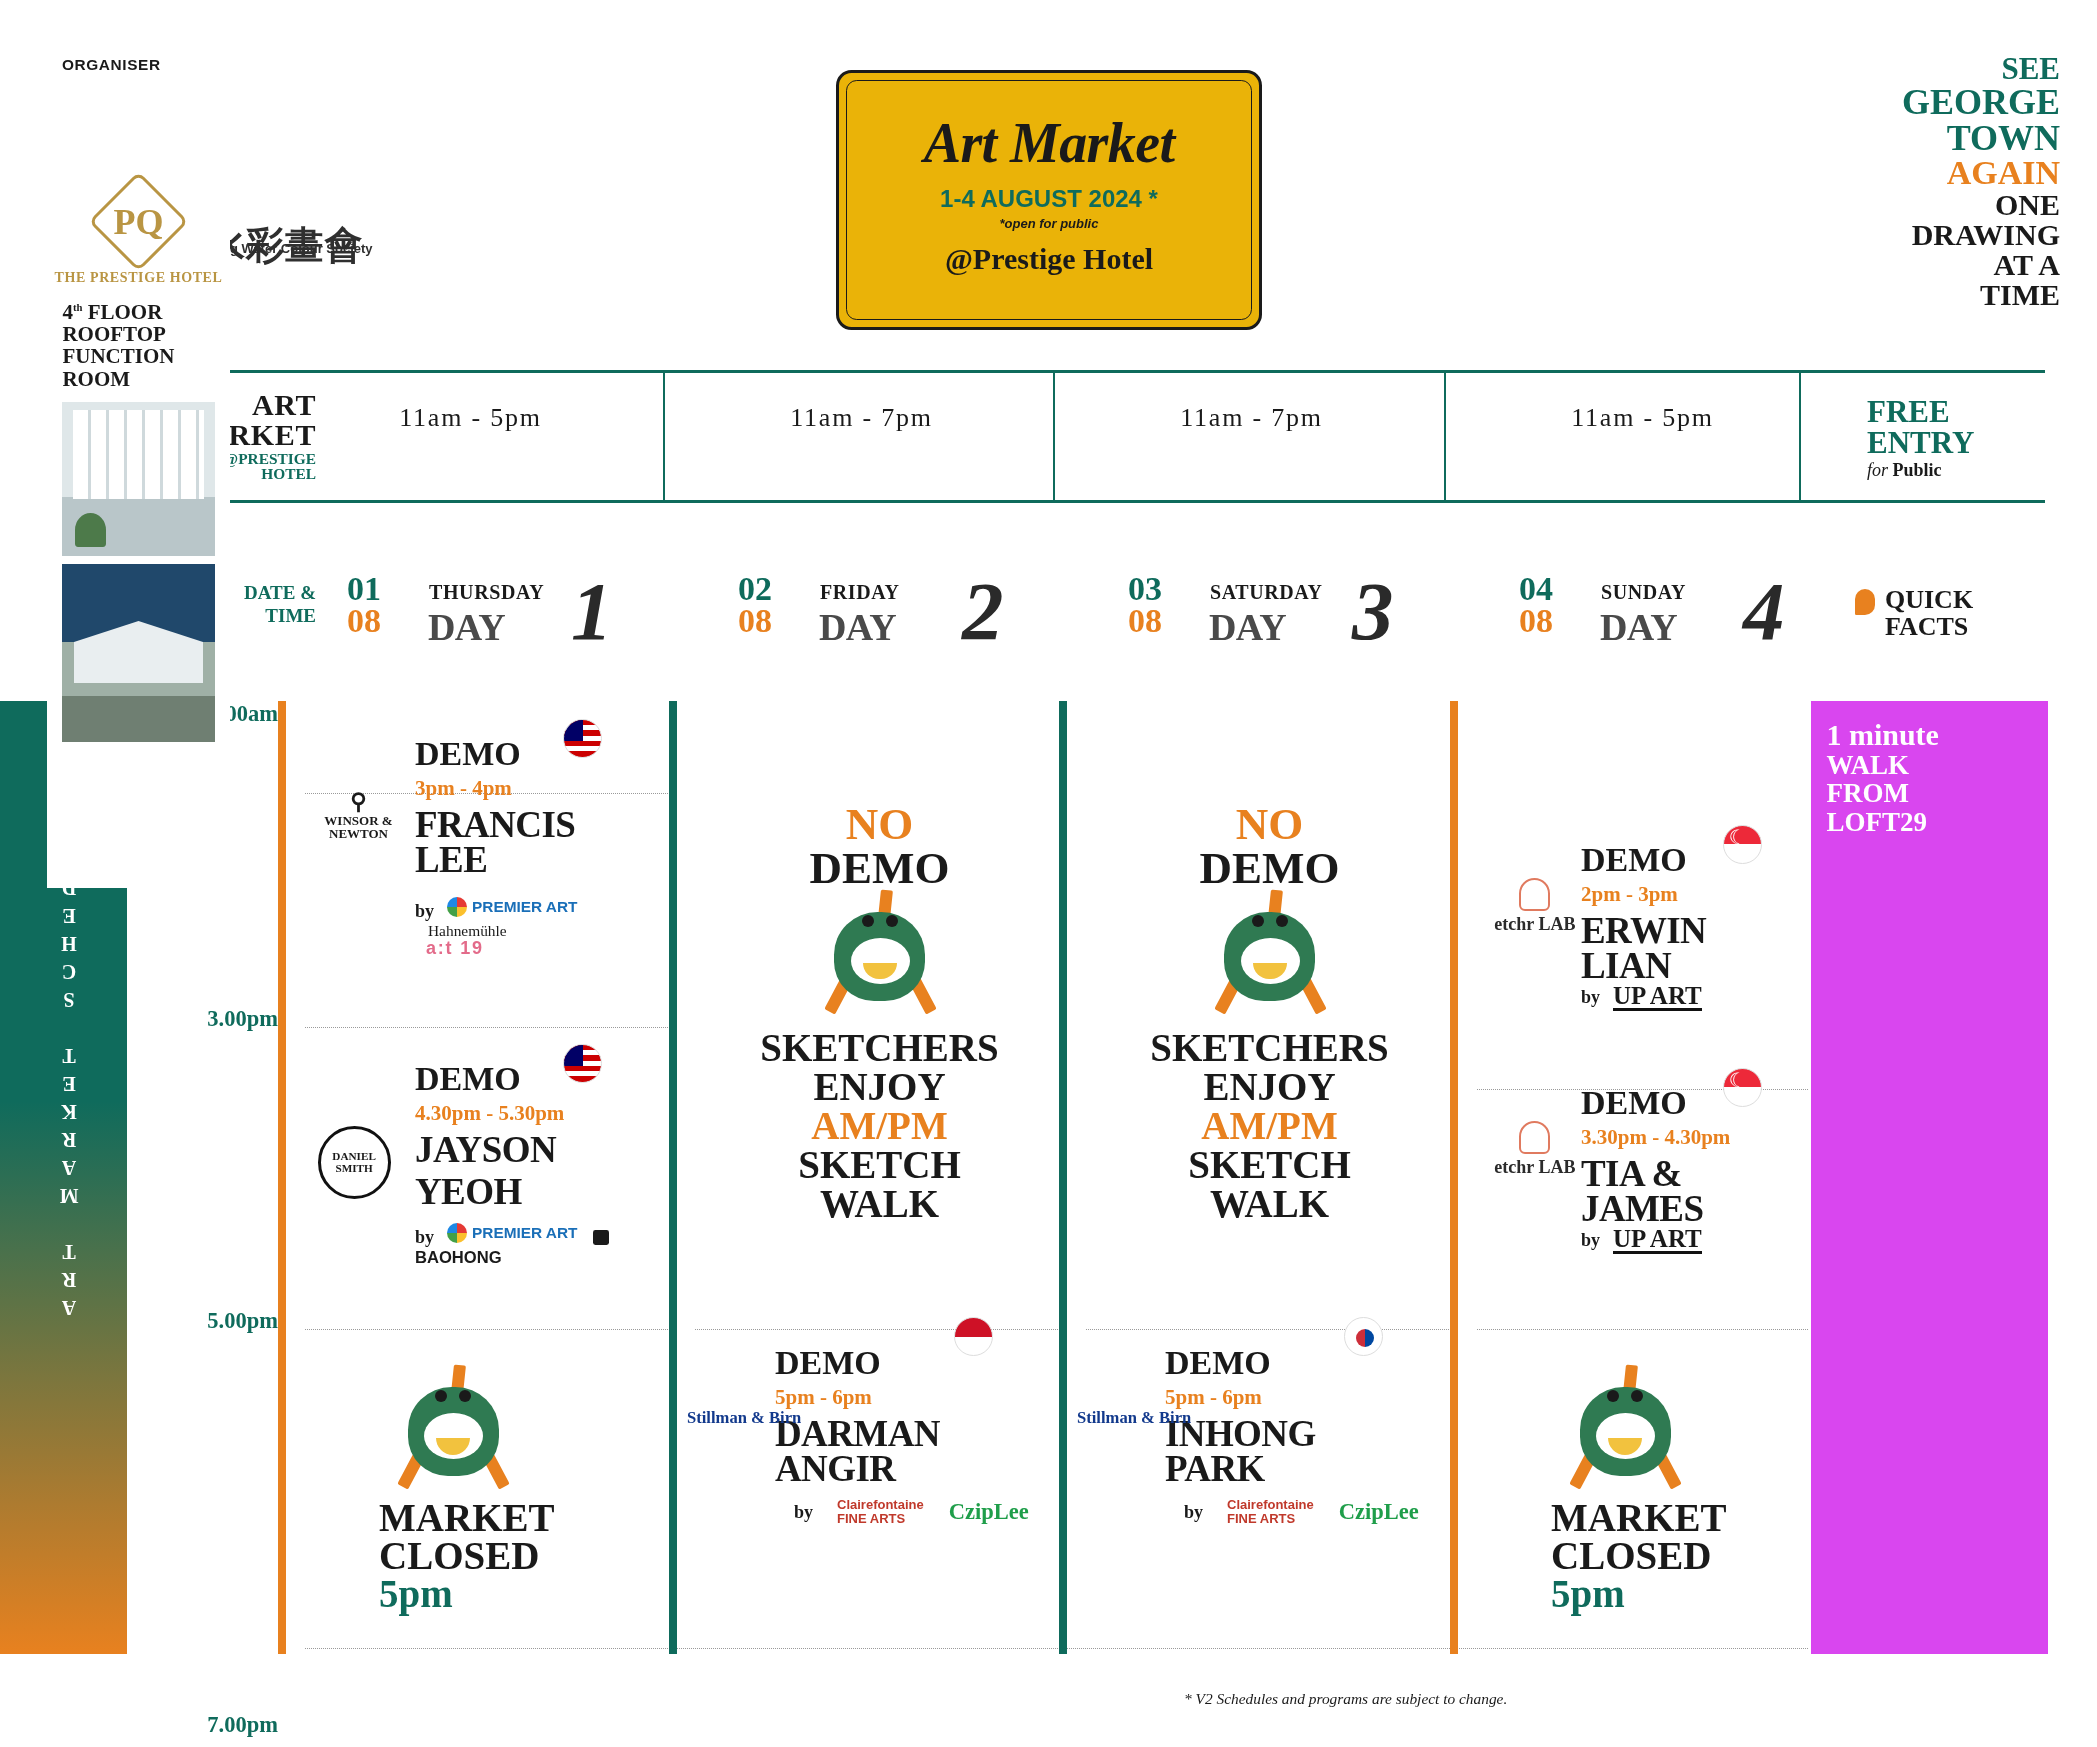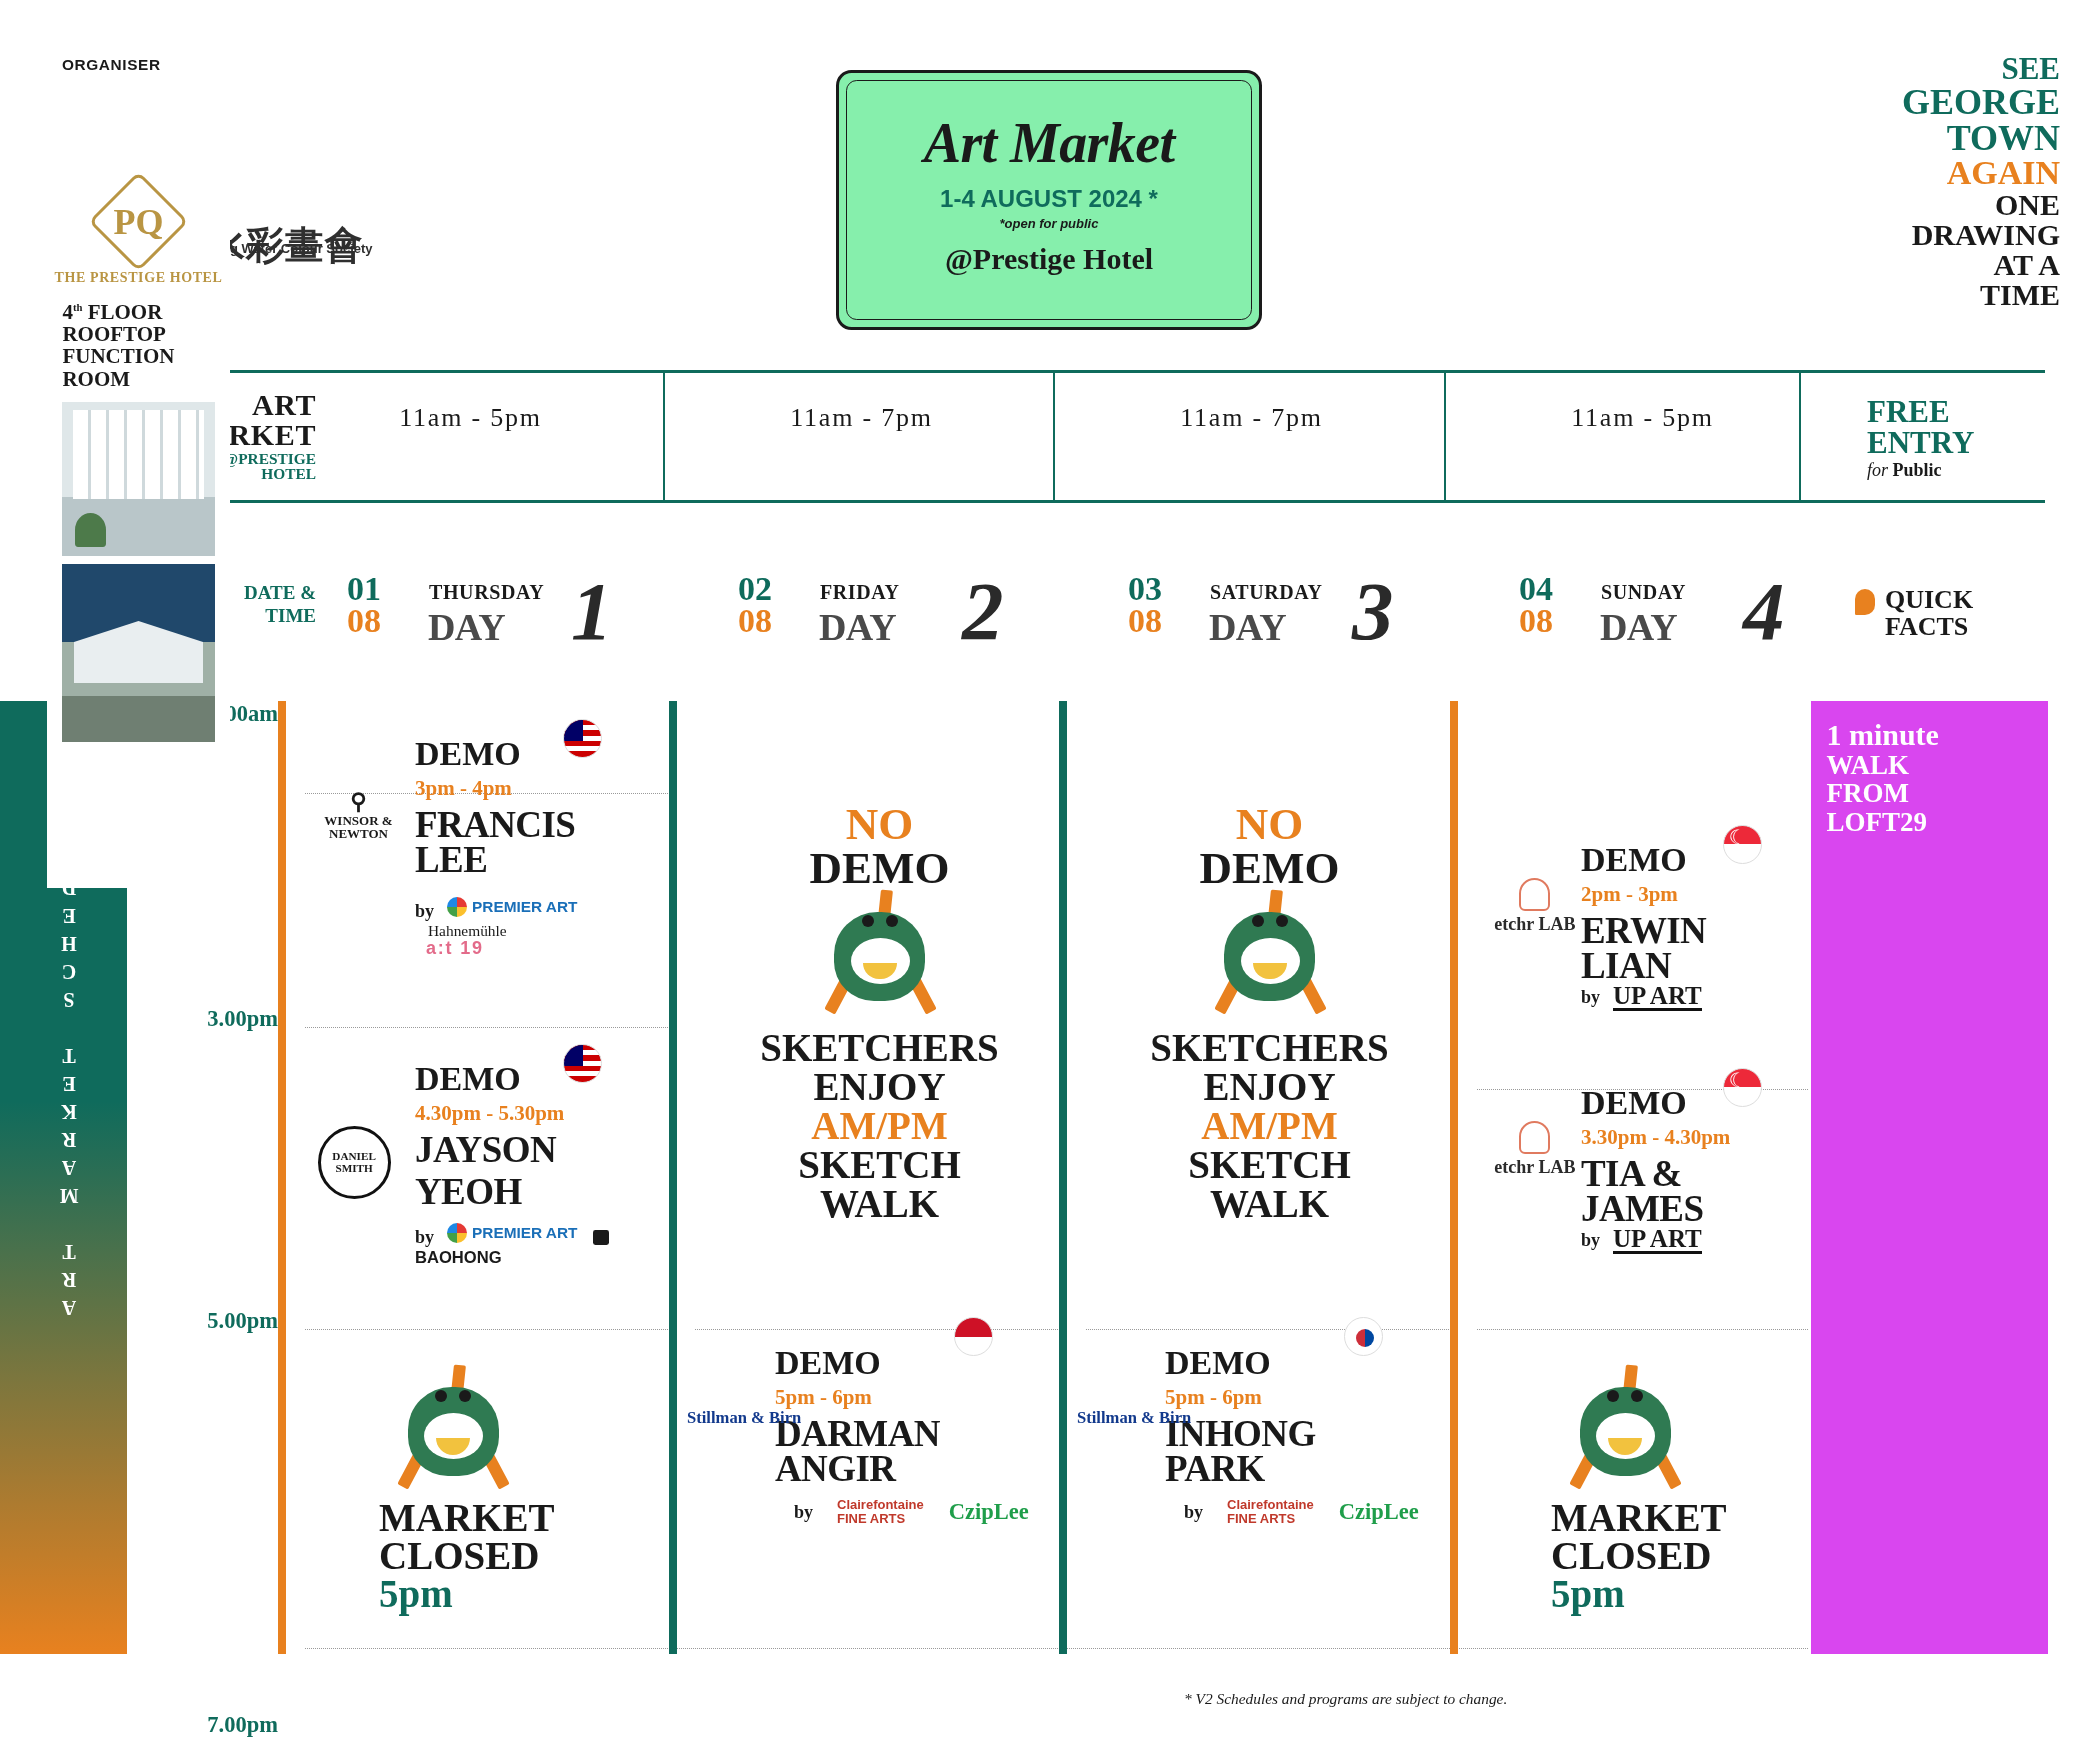--- a/index.html
+++ b/index.html
@@ -33,21 +33,21 @@
   .pwcs-row { display:flex; align-items:center; margin-top:7px; }
   .pwcs-mark { width:57px; height:57px; border:3px solid #b99543; border-radius:50%;
                display:flex; align-items:center; justify-content:center; color:#b99543;
                font-family:"Liberation Serif", serif; font-size:27px; font-weight:bold; }
   .pwcs-cn { margin-left:9.5px; font-family:"Liberation Serif", serif; font-size:38px;
              font-weight:bold; color:#2f2f2f; letter-spacing:1.2px; line-height:1; }
   .pwcs-en { position:absolute; left:129px; top:50px; font-size:13px; font-weight:bold; color:#2f2f2f; }
 
   
   #title-plaque { position:absolute; left:836px; top:70px; width:426px; height:260px;
-                  border:3px solid #1a1a1a; border-radius:15.4px; background:#86efac; }
+                  border:3px solid #1a1a1a; border-radius:15.4px; background:#eab308; }
   #title-plaque:before { content:""; position:absolute; left:7px; top:7px; right:7px; bottom:7px;
                   border:1.2px solid #1a1a1a; border-radius:10.7px; }
   .plq-title { text-align:center; margin-top:38px; font-family:"Liberation Serif", serif;
                font-size:56px; font-weight:bold; font-style:italic; letter-spacing:-0.6px; }
   .plq-dates { text-align:center; margin-top:9.5px; font-size:24px; font-weight:bold; color:#0f6b5c; }
   .plq-note { text-align:center; margin-top:3.6px; font-size:13px; font-style:italic; font-weight:bold; }
   .plq-venue { text-align:center; margin-top:10.7px; font-family:"Liberation Serif", serif;
                font-size:30px; font-weight:bold; }
 
   

